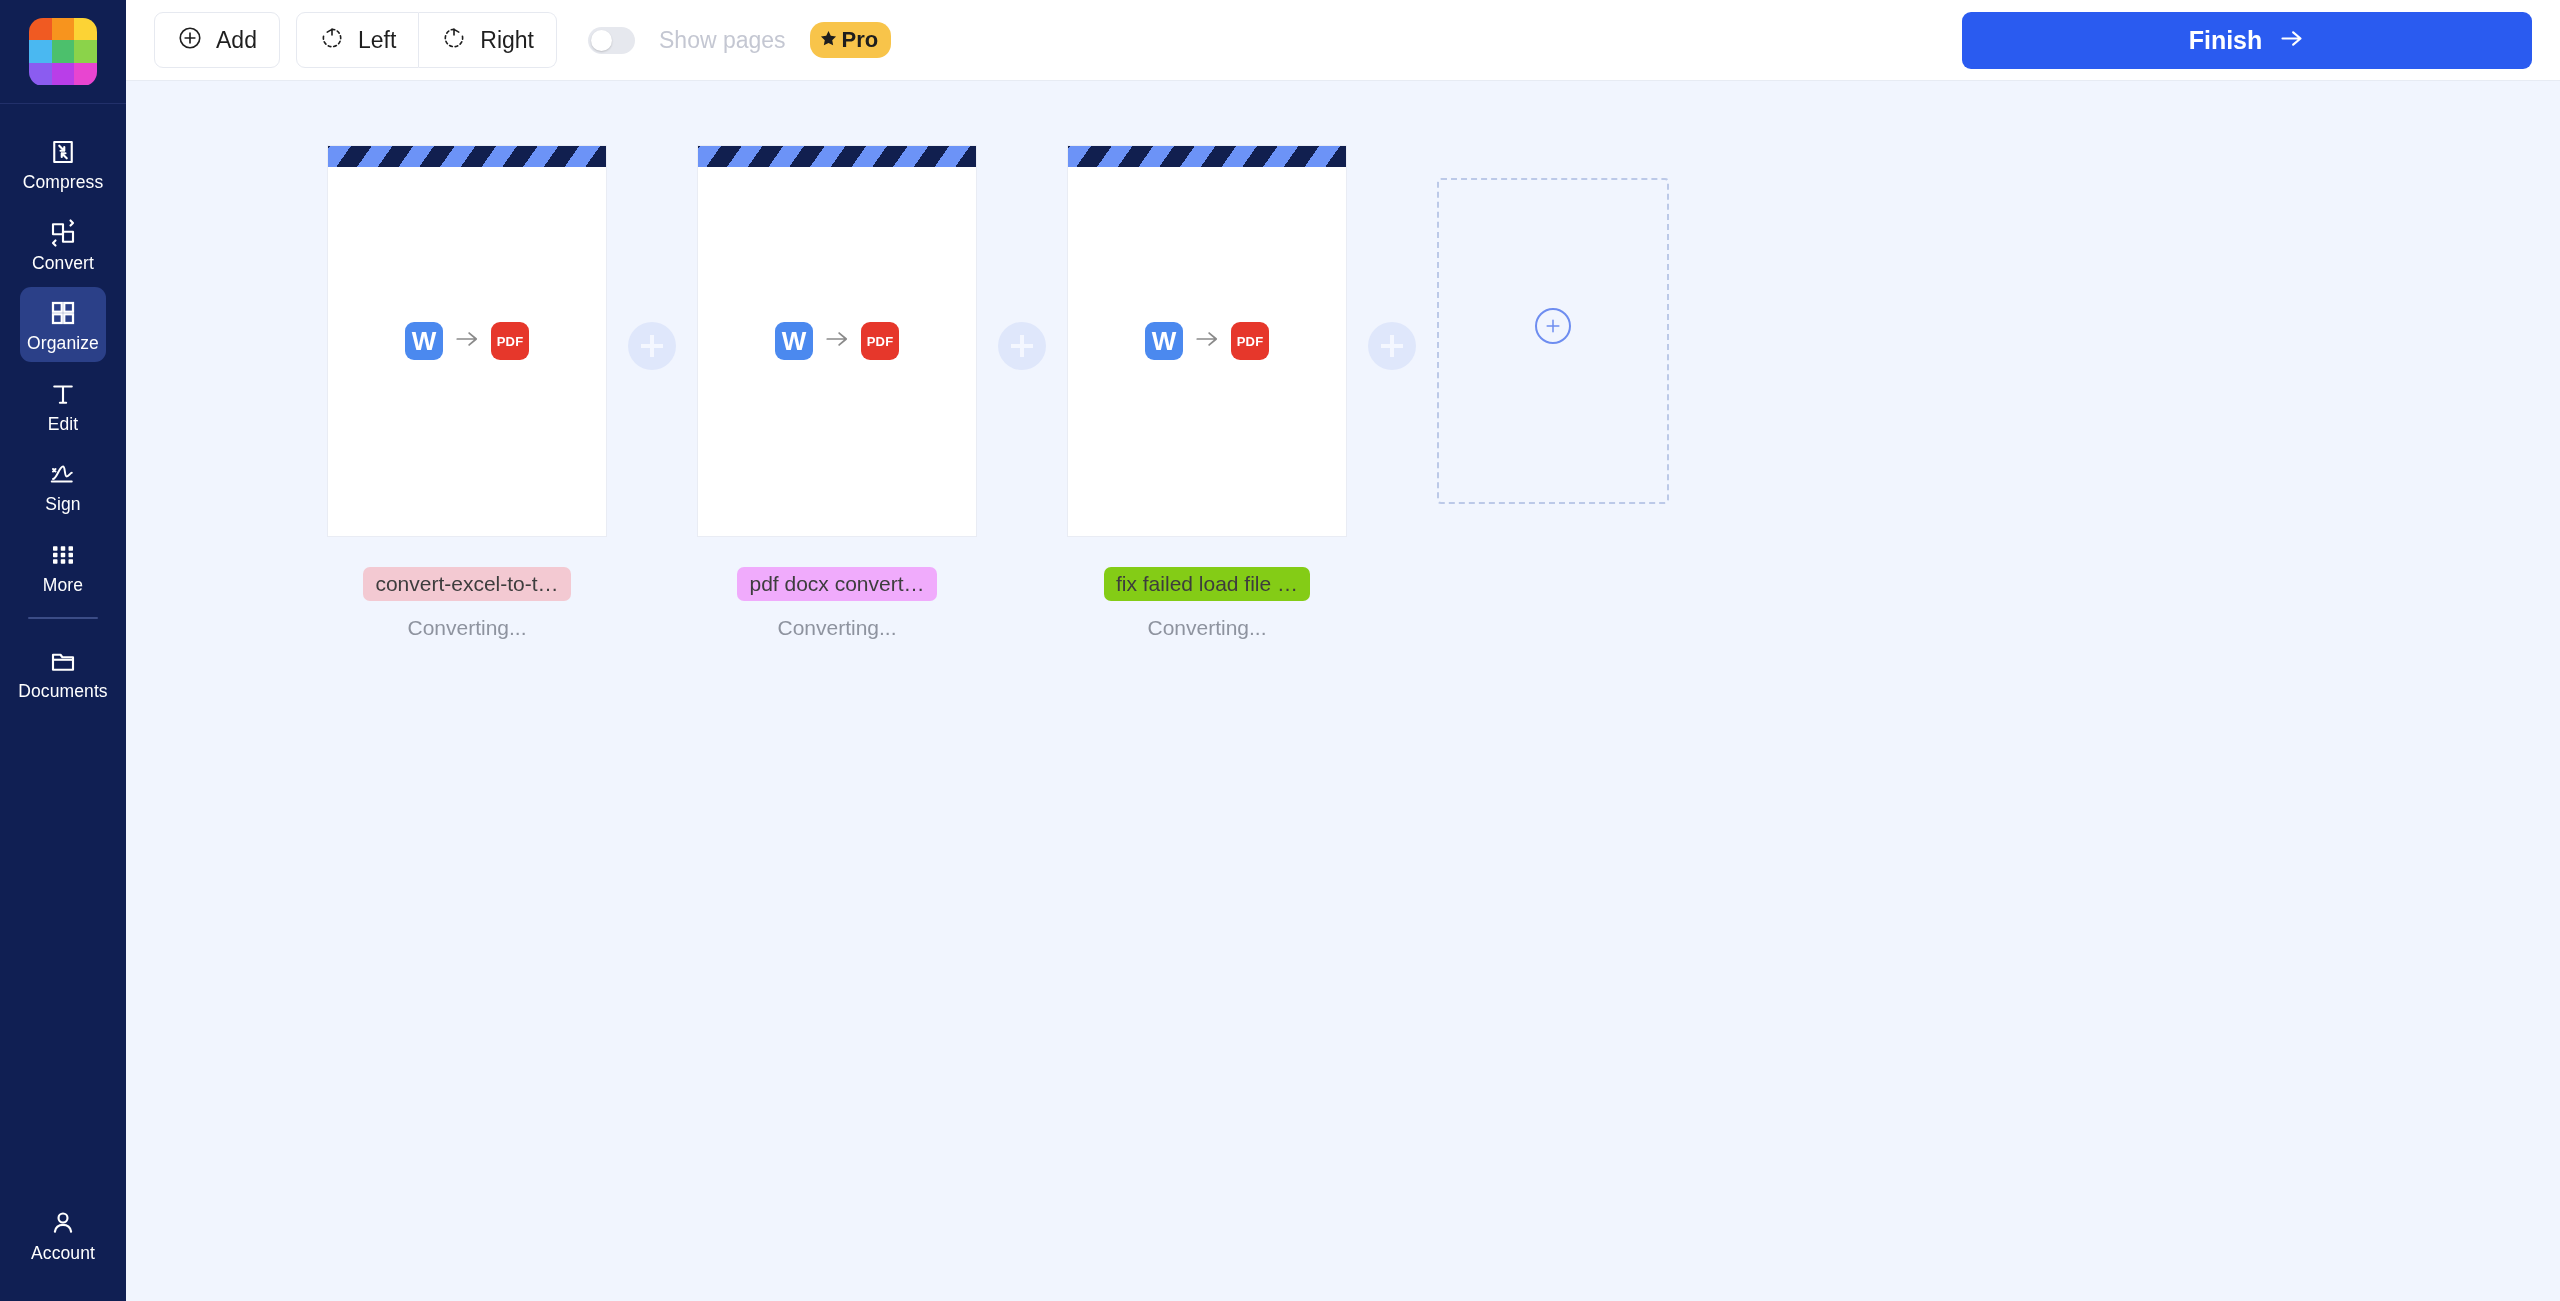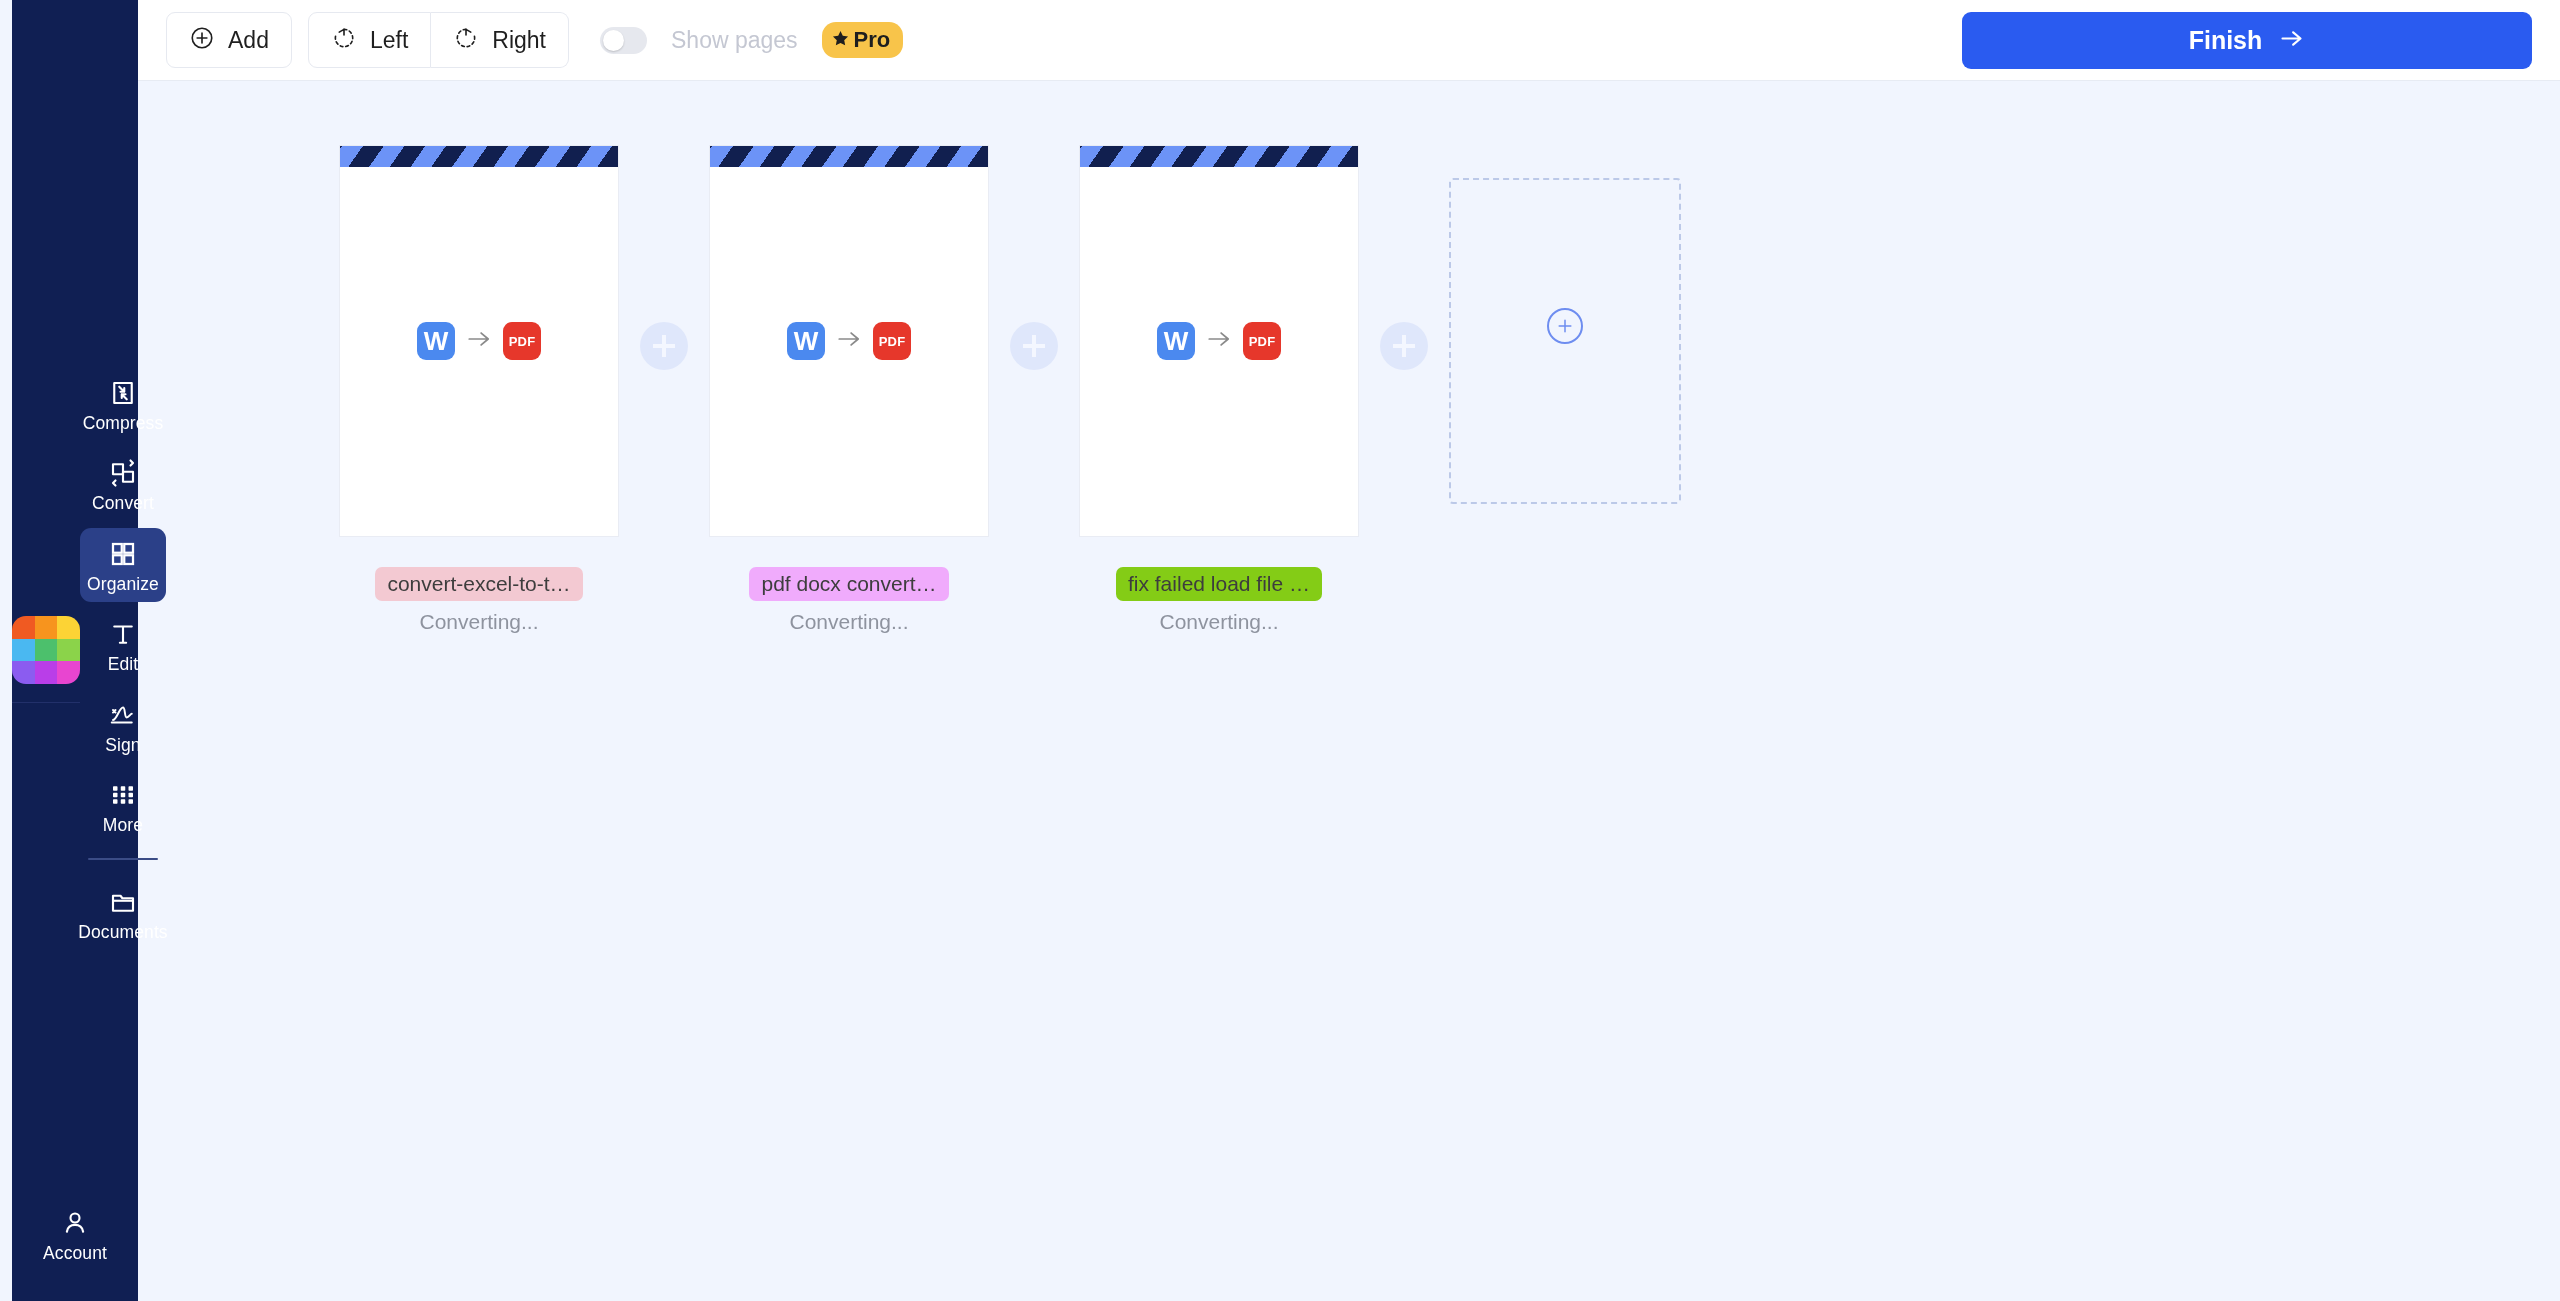--- a/index.html
+++ b/index.html
@@ -8,24 +8,23 @@
     overflow: hidden;
     font-family: "Liberation Sans", sans-serif;
     background: #f1f5fe;
   }
   .app { display: flex; width: 2560px; height: 1301px; }
 
   
   .sidebar {
     width: 126px; height: 1301px;
     background: #101f53;
-    display: flex; flex-direction: row; align-items: center;
+    display: flex; flex-direction: column; align-items: center;
     flex-shrink: 0;
     position: relative;
-    margin-left: 12px;
   }
   .logo-wrap {
     height: 104px; width: 126px;
     display: flex; align-items: center; justify-content: center;
     border-bottom: 1px solid #22306a;
   }
   .logo {
     width: 68px; height: 68px; border-radius: 14px; overflow: hidden;
     display: grid; grid-template-columns: repeat(3, 1fr); grid-template-rows: repeat(3, 1fr);
   }
@@ -149,21 +148,21 @@
 
   .file-name {
     margin: 30px auto 0 auto;
     display: table;
     max-width: 270px;
     padding: 5px 12px; border-radius: 7px;
     font-size: 21px; color: #3d3d3d;
     white-space: nowrap; overflow: hidden;
   }
   .file-status {
-    margin-top: 9px; text-align: center;
+    margin-top: 15px; text-align: center;
     font-size: 21px; color: #8e939f;
   }
 
   .plus-sep {
     width: 48px; height: 48px; border-radius: 50%;
     background: #dfe7fb;
     display: flex; align-items: center; justify-content: center;
     margin: 177px 21px 0 21px;
     flex-shrink: 0; cursor: pointer;
   }

